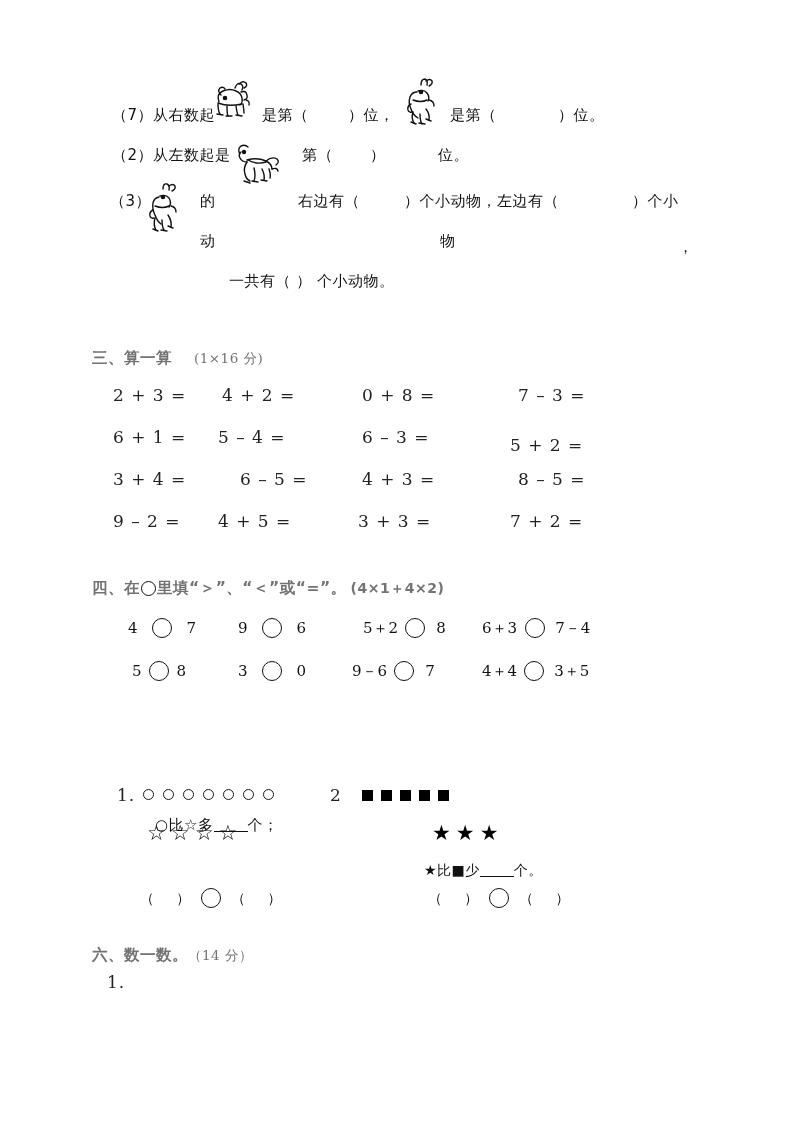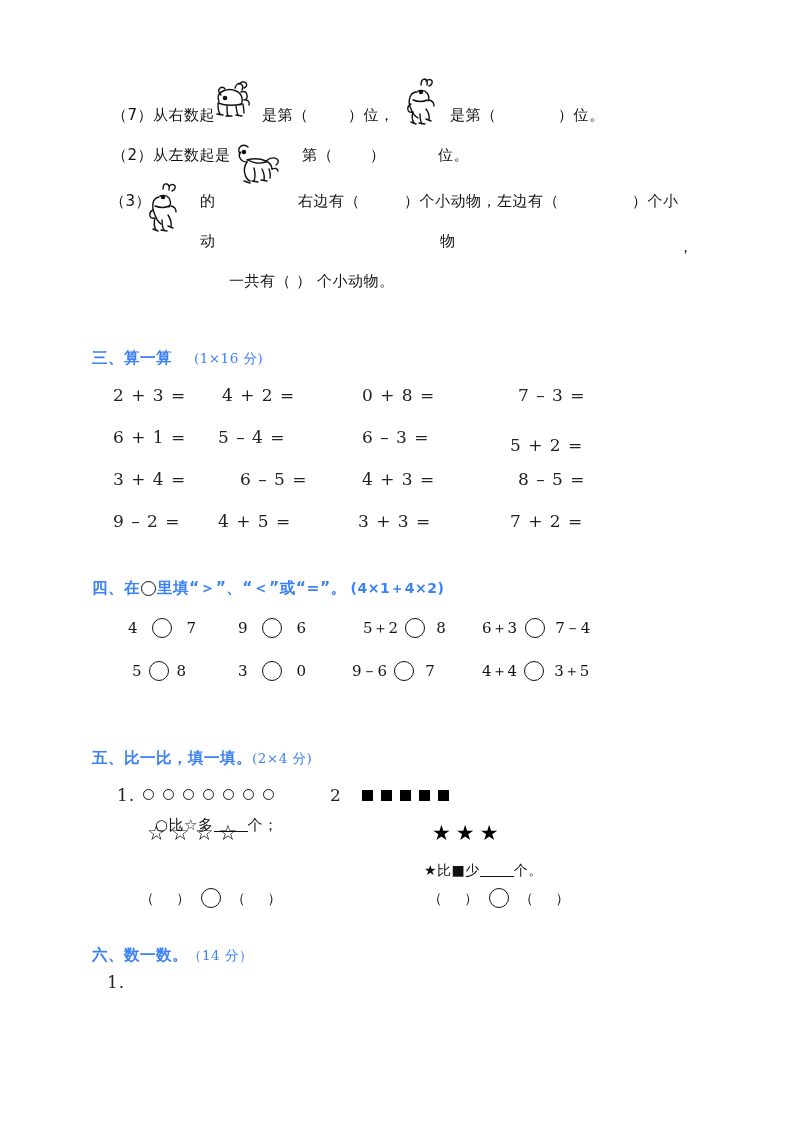--- a/index.html
+++ b/index.html
@@ -35,21 +35,21 @@
   .num {
     font-family: "DejaVu Serif", "Liberation Serif", serif;
     font-size: 17px;
     color: #222;
     letter-spacing: 1px;
   }
   .heading {
     font-family: "DejaVu Sans", "Liberation Sans", sans-serif;
     font-weight: bold;
     font-size: 15.5px;
-    color: #3b82f6;
+    color: #737373;
     letter-spacing: 0.5px;
   }
   .heading .pts {
     font-weight: bold;
     font-size: 14px;
   }
   .heading .pts-light {
     font-weight: normal;
     font-family: "DejaVu Serif", "Liberation Serif", serif;
     font-size: 13.5px;
@@ -282,23 +282,20 @@
     <span>9－6</span>
     <span class="cmp-circle" style="margin:0 1px;"></span>
     <span style="margin-left:5px;">7</span>
   </div>
   <div class="cmp-item" style="left:482px; top:661px;">
     <span>4＋4</span>
     <span class="cmp-circle" style="margin:0 1px;"></span>
     <span style="margin-left:4px;">3＋5</span>
   </div>
 
-  <div class="abs heading" style="left:92px; top:748px;">
-    <span>五、比一比，填一填。</span><span class="pts-light">(2×4 分)</span>
-  </div>
 
   <div class="abs num" style="left:117px; top:785px; font-size:17px;">1.</div>
   <div class="shape-row" id="row-circles" style="left:143px; top:789px;">
       <span class="circ-o"></span>
       <span class="circ-o"></span>
       <span class="circ-o"></span>
       <span class="circ-o"></span>
       <span class="circ-o"></span>
       <span class="circ-o"></span>
       <span class="circ-o"></span>

